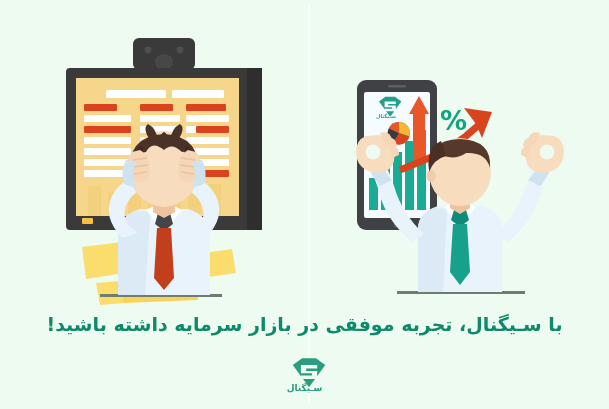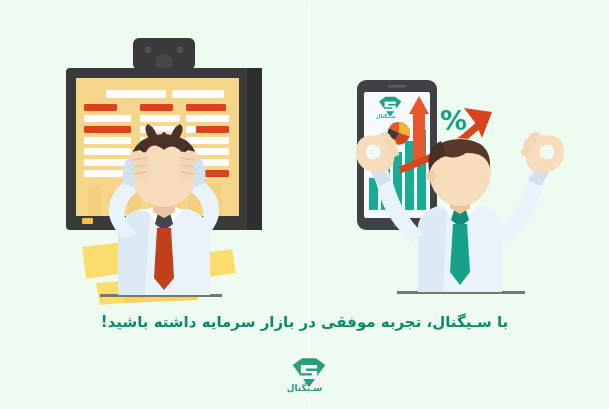--- a/index.html
+++ b/index.html
@@ -22,21 +22,21 @@
 
   
   #tagline {
     position: absolute;
     left: 0;
     top: 312px;
     width: 609px;
     text-align: center;
     direction: rtl;
     font-family: "DejaVu Sans", sans-serif;
-    font-size: 15px;
+    font-size: 19px;
     font-weight: bold;
     color: #0e8a6b;
     letter-spacing: 0px;
     line-height: 1.35;
     white-space: nowrap;
     z-index: 40;
   }
 
   
   #brand-word {

